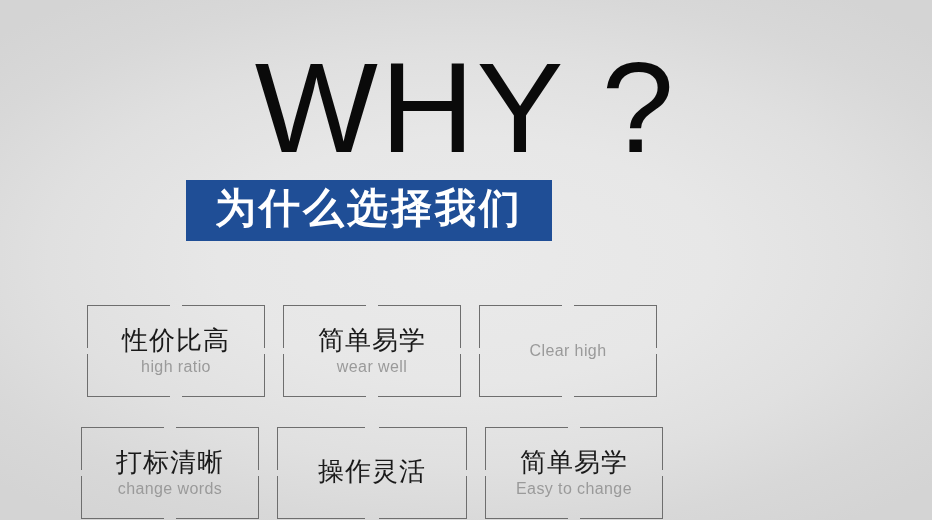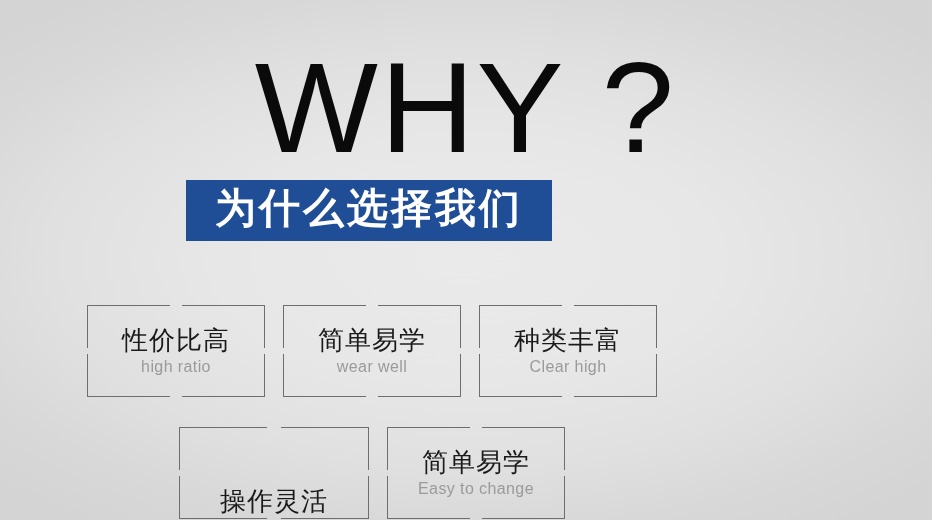--- a/index.html
+++ b/index.html
@@ -91,21 +91,21 @@
   .feature {
     position: relative;
     width: 178px;
     height: 92px;
     box-sizing: border-box;
     display: flex;
     flex-direction: column;
     align-items: center;
     justify-content: center;
   }
-  .feature.wide { width: 190px; justify-content: flex-end; }
+  .feature.wide { width: 190px; }
 
   
   .feature .brk {
     position: absolute;
     width: 46%;
     height: 46%;
     pointer-events: none;
   }
   .feature .brk.tl {
     top: 0; left: 0;
@@ -183,29 +183,36 @@
         <span class="brk br"></span>
         <div class="cn">简单易学</div>
         <div class="en">wear well</div>
       </div>
 
       <div class="feature">
         <span class="brk tl"></span>
         <span class="brk tr"></span>
         <span class="brk bl"></span>
         <span class="brk br"></span>
-        <div class="cn">种类丰富</div>
         <div class="en">Clear high</div>
       </div>
 
 
     </div>
 
     <div class="row row-2">
 
+      <div class="feature">
+        <span class="brk tl"></span>
+        <span class="brk tr"></span>
+        <span class="brk bl"></span>
+        <span class="brk br"></span>
+        <div class="cn">打标清晰</div>
+        <div class="en">change words</div>
+      </div>
 
       <div class="feature wide">
         <span class="brk tl"></span>
         <span class="brk tr"></span>
         <span class="brk bl"></span>
         <span class="brk br"></span>
         <div class="cn">操作灵活</div>
       </div>
 
       <div class="feature">

